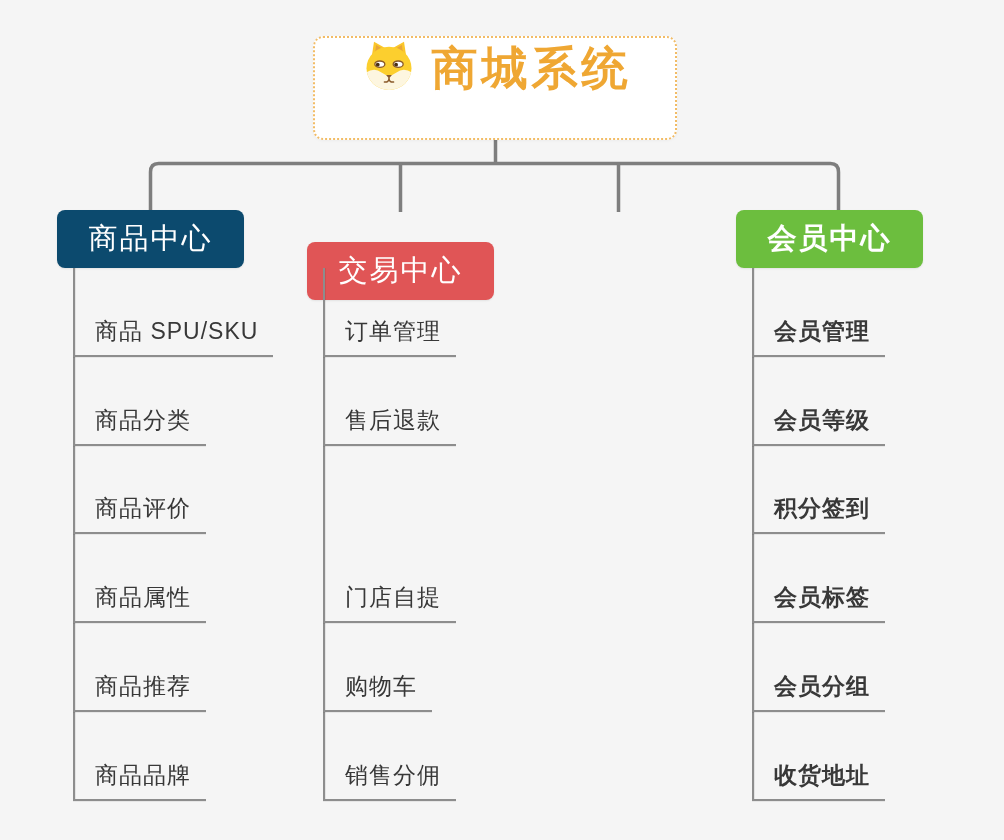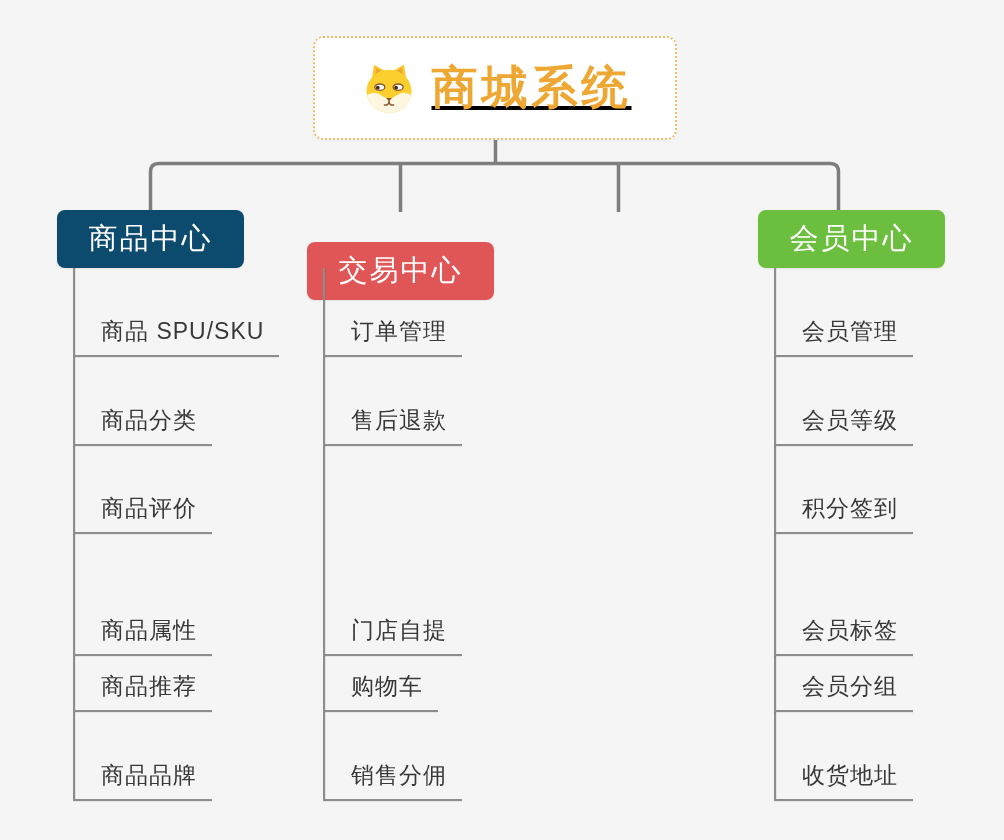--- a/index.html
+++ b/index.html
@@ -31,45 +31,44 @@
   
   .root-node {
     position: absolute;
     left: 313px; top: 36px;
     width: 364px; height: 104px;
     box-sizing: border-box;
     background: #ffffff;
     border: 2px dotted #f2bc66;
     border-radius: 10px;
     display: flex;
-    align-items: center;
+    align-items: flex-start;
     justify-content: center;
     gap: 13px;
     box-shadow: 0 1px 3px rgba(0,0,0,0.04);
-    text-decoration: underline;
   }
   .root-title {
     font-size: 46px;
     font-weight: 600;
     letter-spacing: 4px;
     color: #efa733;
     white-space: nowrap;
   }
   .root-icon { width: 60px; height: 54px; flex: 0 0 auto; }
   
   .branch {
     position: absolute;
     top: 210px;
     width: 240px;
     height: 600px;
   }
   .branch-0 { left: 57px; }
   .branch-1 { left: 307px; }
   .branch-2 { left: 525px; }
-  .branch-3 { left: 758px; }
+  .branch-3 { left: 736px; font-weight: bold; }
   .branch-header {
     position: absolute;
     left: 0; top: 0;
     width: 187px; height: 58px;
     border-radius: 8px;
     display: flex;
     align-items: center;
     justify-content: center;
     color: #ffffff;
     font-size: 29px;
@@ -81,34 +80,34 @@
   .branch-vline {
     position: absolute;
     left: 16px; top: 58px;
     width: 2px; height: 533px;
     background: #8d8d8d;
     box-shadow: 1px 0 0 rgba(0,0,0,0.07);
   }
   .branch-item {
     position: absolute;
     left: 16px;
-    padding: 0 15px 10px 28px;
+    padding: 0 15px 10px 22px;
     font-size: 23px;
     line-height: 28px;
     color: #383838;
     letter-spacing: 1px;
     white-space: nowrap;
     border-bottom: 2px solid #8d8d8d;
     box-shadow: 0 1px 0 rgba(0,0,0,0.06);
     cursor: default;
   }
   .item-0 { top: 107px; }
   .item-1 { top: 196px; }
   .item-2 { top: 284px; }
-  .item-3 { top: 373px; margin-top: 33px; }
+  .item-3 { top: 373px; }
   .item-4 { top: 462px; }
   .item-5 { top: 551px; }
 </style>
 </head>
 <body>
 
 <div class="canvas">
 
   <svg class="connector-svg">
     <line x1="495.5" y1="138" x2="495.5" y2="165"></line>

